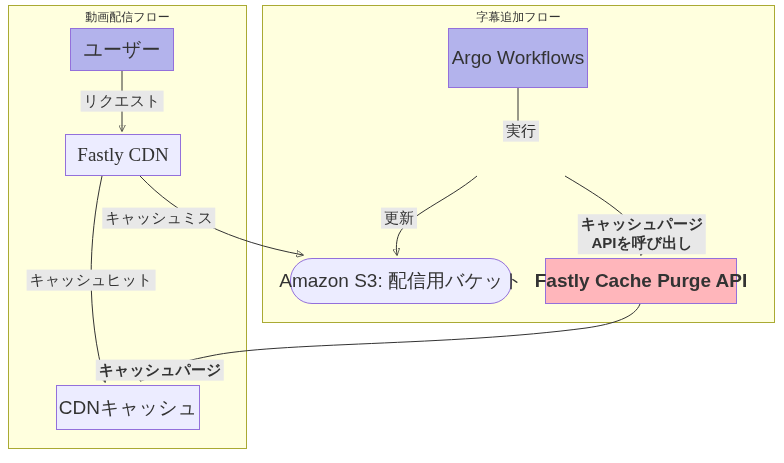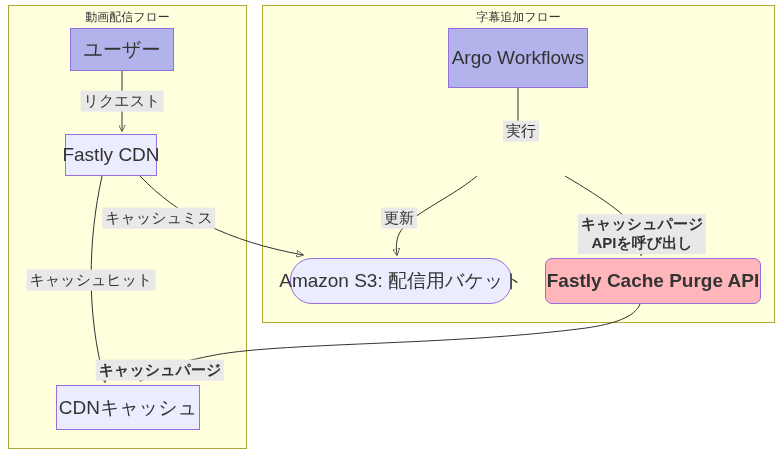--- a/index.html
+++ b/index.html
@@ -85,25 +85,25 @@
     <path d="M122,70 L122,131" marker-end="url(#arrow)"></path>
     <path d="M140,176 C178,216 228,241 303,255" marker-end="url(#arrow)"></path>
     <path d="M102,176 C88,240 86,314 105,382" marker-end="url(#arrow)"></path>
     <path d="M518,72 L518,131" marker-end="url(#arrow)"></path>
     <path d="M477,176 C448,200 408,215 399,234 C396,241 396,248 397,255" marker-end="url(#arrow)"></path>
     <path d="M565,176 C604,199 634,219 641,238 C643,246 642,250 641,255" marker-end="url(#arrow)"></path>
     <path d="M640,304 C635,317 614,324 586,328 C450,346 275,342 210,356 C176,363 151,369 140,381" marker-end="url(#arrow)"></path>
   </svg>
 
   <div class="node highlight" style="left:70px; top:28px; width:104px; height:43px;">ユーザー</div>
-  <div class="node" style="left:65px; top:134px; width:92px; height:42px;">Fastly CDN</div>
+  <div class="node" style="left:65px; top:134px; width:116px; height:42px;font-family:Liberation Serif, serif;">Fastly CDN</div>
   <div class="node" style="left:56px; top:385px; width:144px; height:45px;">CDNキャッシュ</div>
   <div class="node highlight" style="left:448px; top:28px; width:140px; height:60px;">Argo Workflows</div>
   <div class="node" style="left:290px; top:258px; width:222px; height:46px;border-radius:22px;">Amazon S3: 配信用バケット</div>
-  <div class="node alert" style="left:545px; top:258px; width:216px; height:46px;border-radius:7px;">Fastly Cache Purge API</div>
+  <div class="node alert" style="left:545px; top:258px; width:192px; height:46px;">Fastly Cache Purge API</div>
 
   <div class="edge-label" style="left:122px; top:101px;">リクエスト</div>
   <div class="edge-label" style="left:91px; top:280px;">キャッシュヒット</div>
   <div class="edge-label" style="left:159px; top:218px;">キャッシュミス</div>
   <div class="edge-label" style="left:521px; top:102px;margin-top:29px;">実行</div>
   <div class="edge-label" style="left:399px; top:218px;text-align:center;">更新</div>
   <div class="edge-label bold" style="left:642px; top:218px;">
     <div>キャッシュパージ</div>
     <div>APIを呼び出し</div>
   </div>

